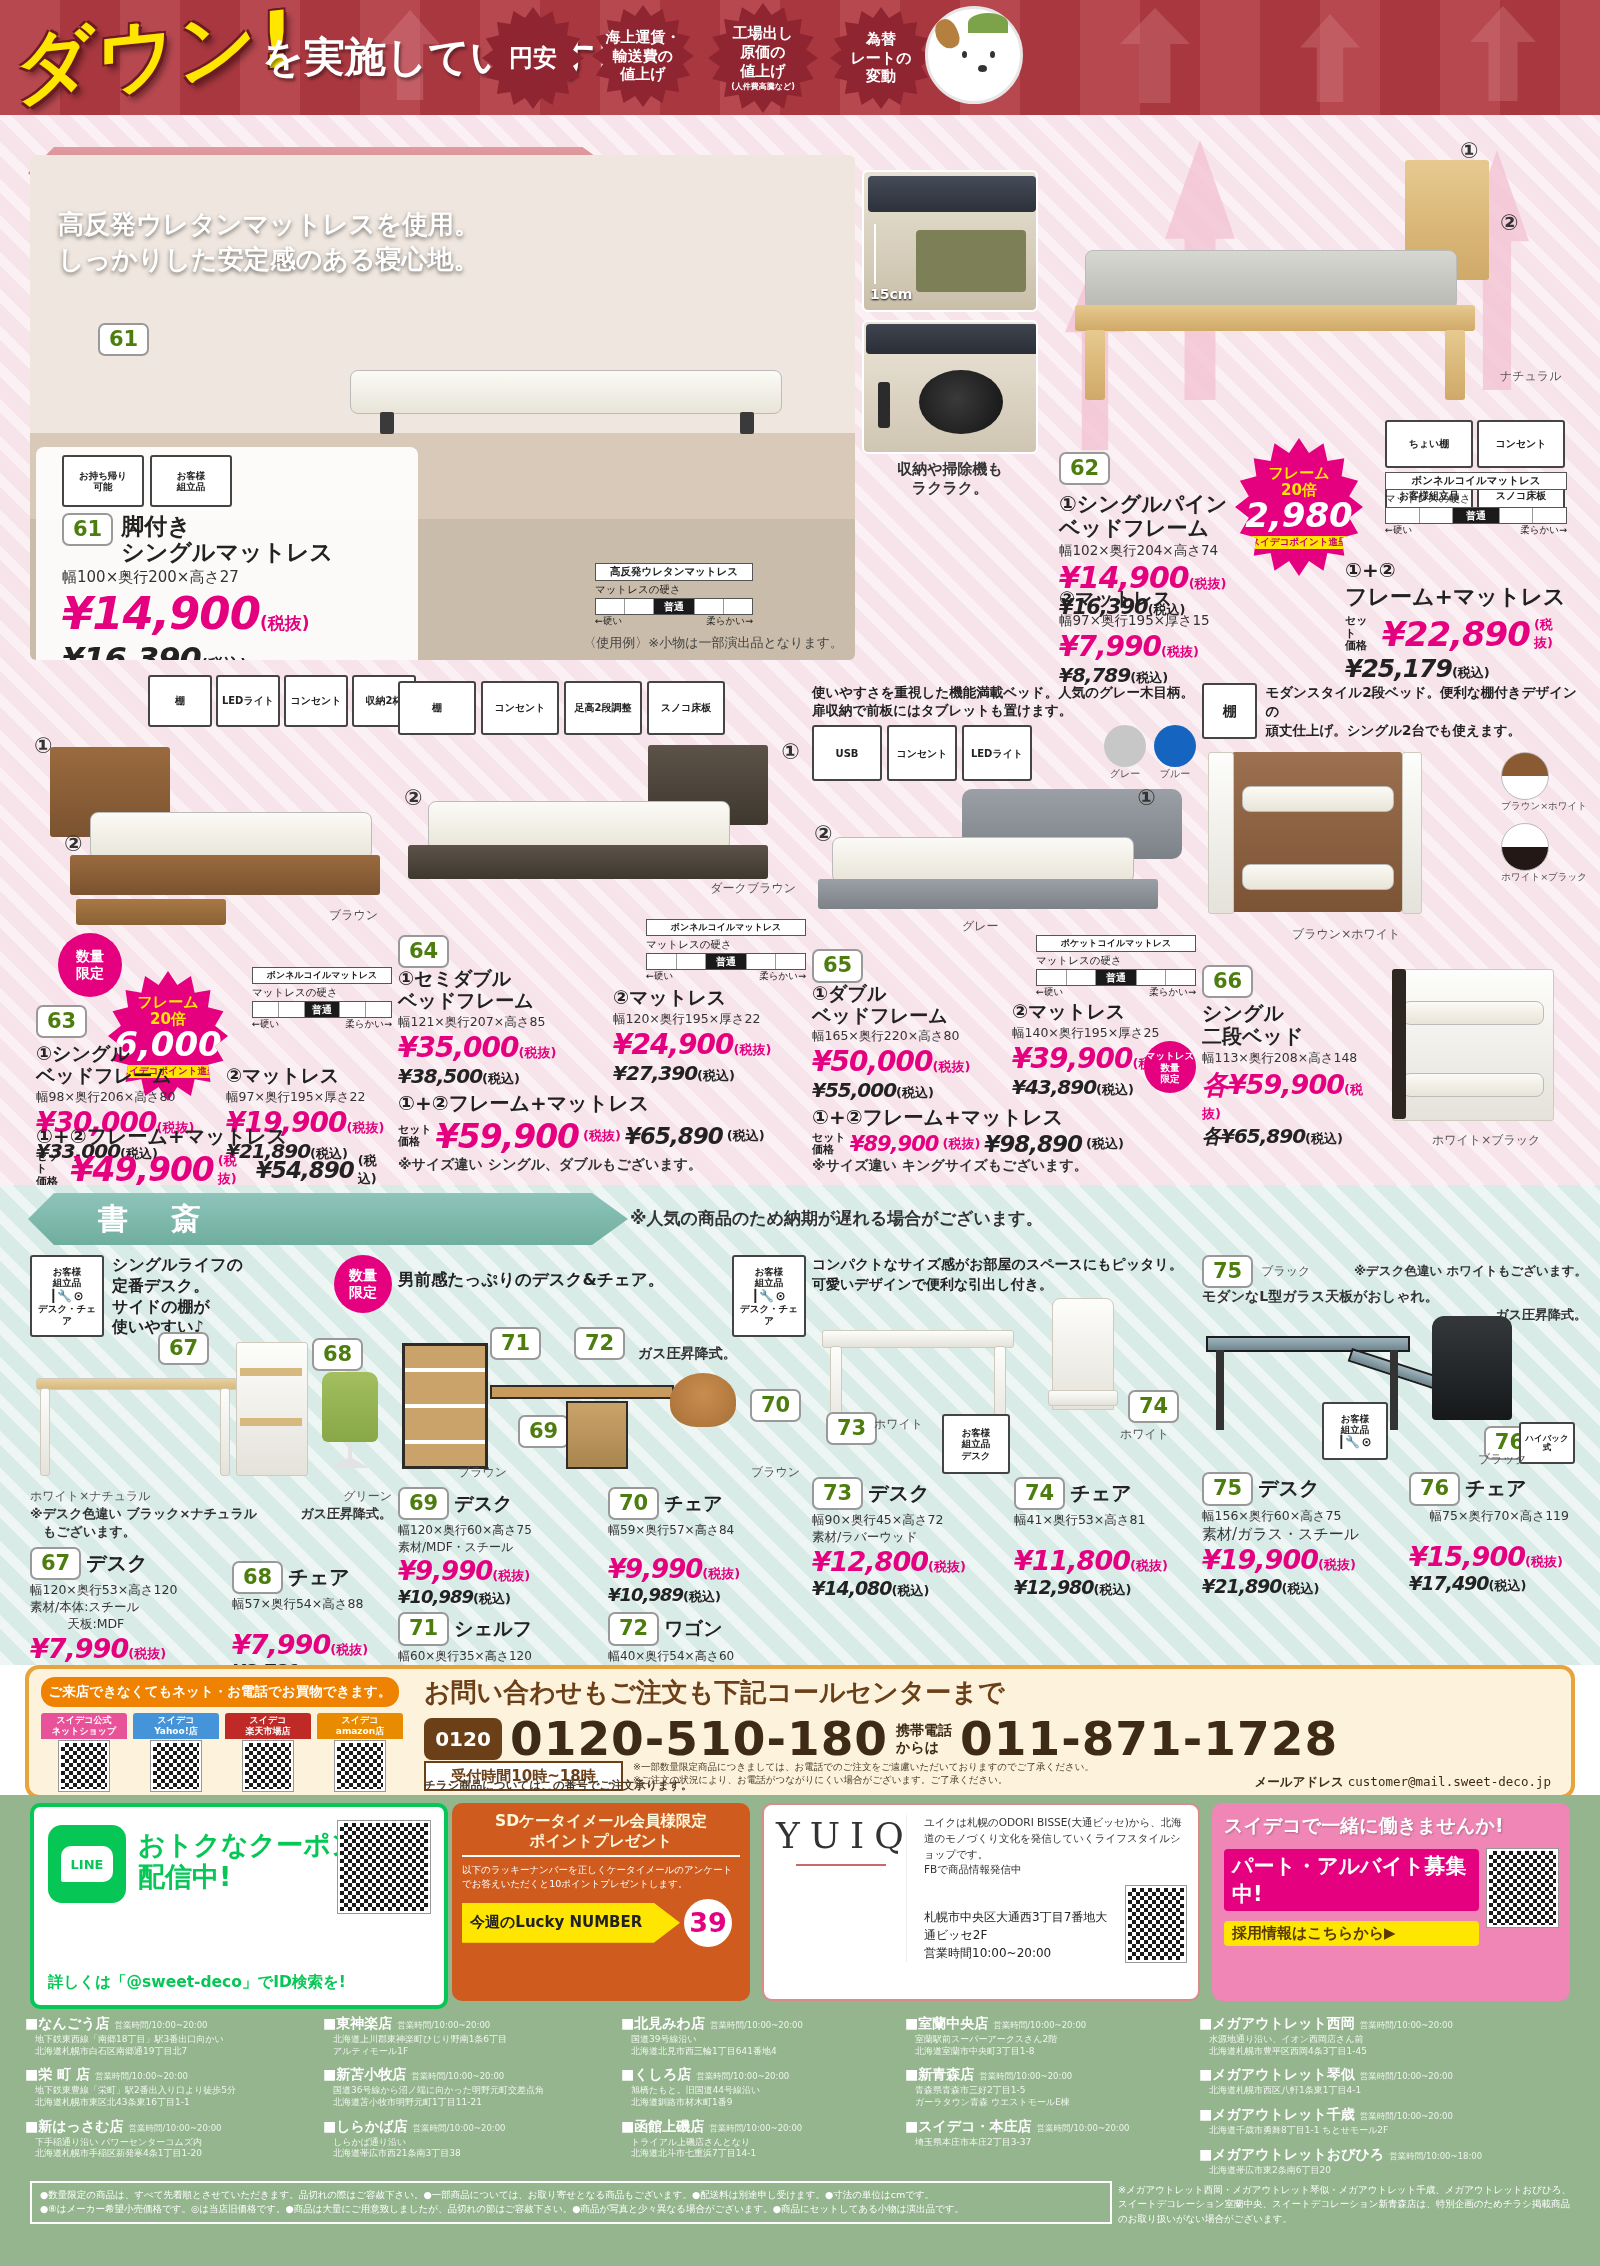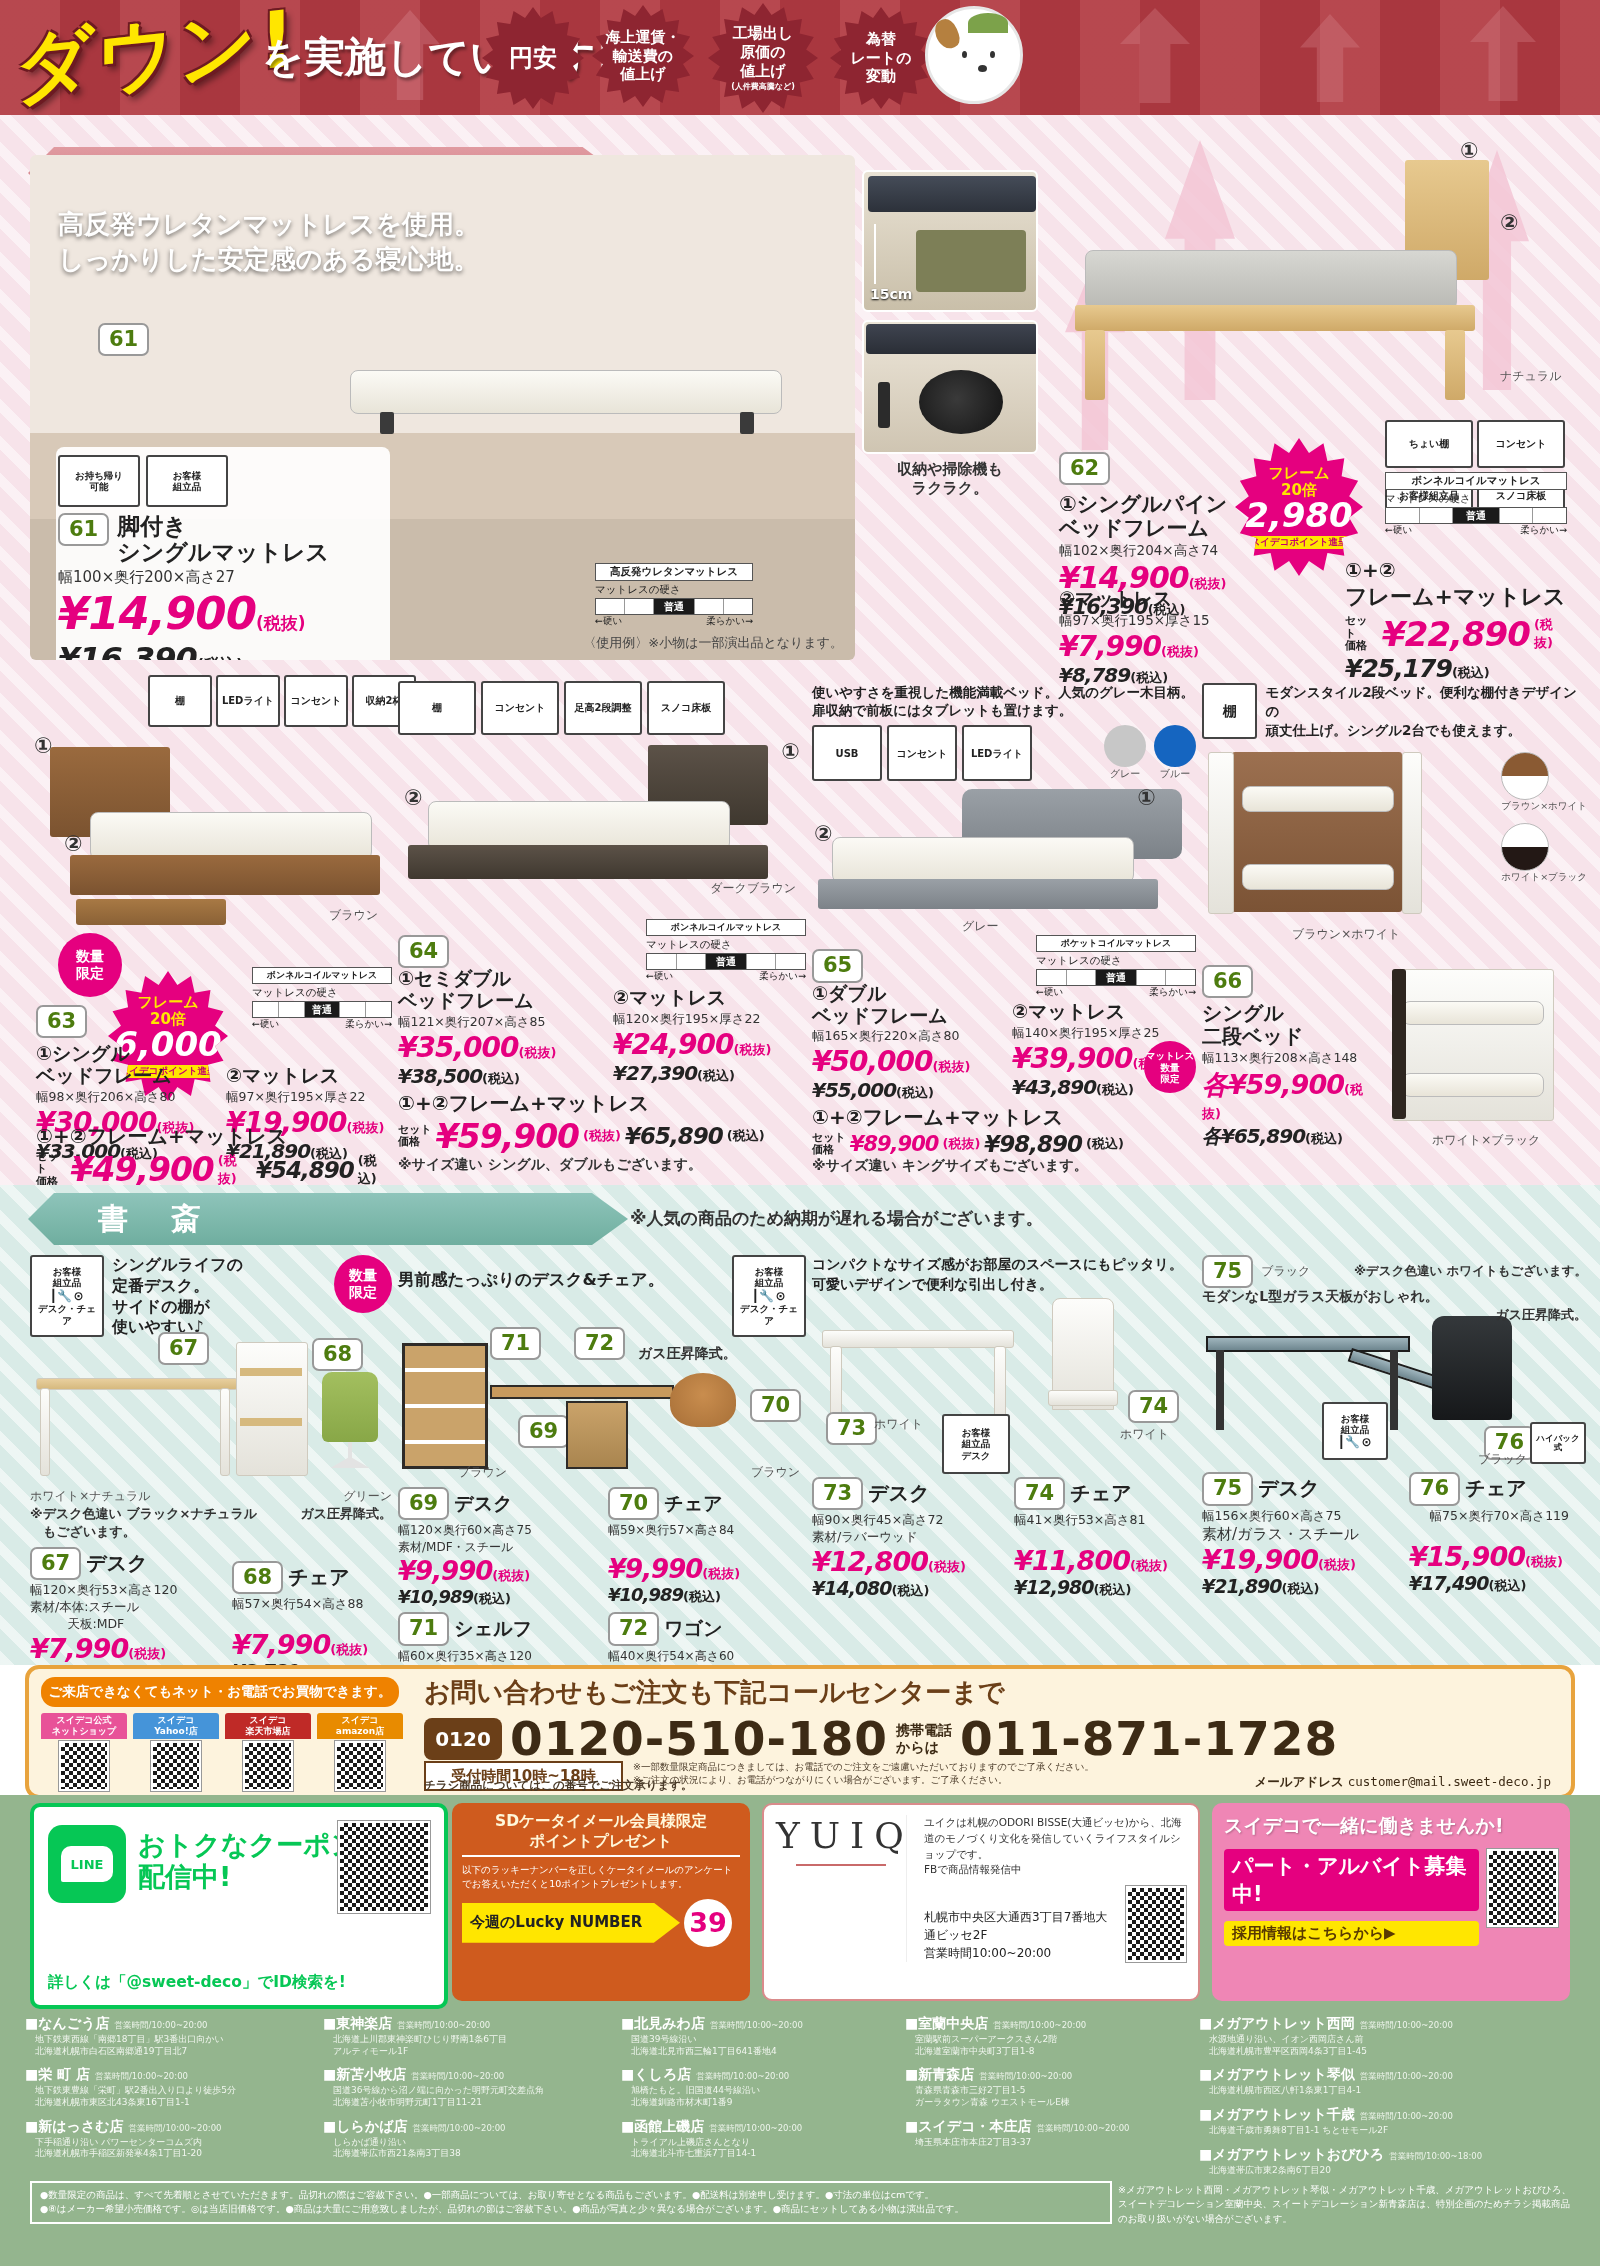--- a/index.html
+++ b/index.html
@@ -179,21 +179,21 @@
           <span class="mid">普通</span>
           <span></span>
           <span></span>
         </div>
       <div class="gends">
           <span>←硬い</span>
           <span>柔らかい→</span>
         </div>
     </div>
 
-    <div class="abs infobox" style="left:6px;top:292px;width:330px;height:205px;padding:8px 2px;margin-left:20px;">
+    <div class="abs infobox" style="left:6px;top:292px;width:330px;height:205px;padding:8px 26px;">
       <div style="display:flex;gap:6px;">
         <div class="asmbox" style="width:74px;height:44px;">
             <span class="pre">お持ち帰り
 可能</span>
           </div>
         <div class="asmbox" style="width:74px;height:44px;">
             <span class="pre">お客様
 組立品</span>
           </div>
       </div>
@@ -741,21 +741,21 @@
       <div class="abs" style="left:14px;top:44px;width:8px;height:80px;background:#333;"></div>
       <div class="abs" style="left:188px;top:44px;width:8px;height:80px;background:#333;"></div>
       <div class="abs" style="left:230px;top:10px;width:80px;height:104px;background:linear-gradient(180deg,#34383b,#16181a);border-radius:12px 12px 4px 4px;"></div>
       <div class="abs asmbox" style="left:120px;top:96px;width:58px;height:50px;">
           <span class="pre">お客様
 組立品</span>
           <span class="tools">┃🔧⊙</span>
         </div>
       <div class="abs note" style="right:0;top:0;font-size:13px;">ガス圧昇降式。</div>
       <div class="abs numbadge" style="right:52px;top:120px;">76</div>
-      <div class="abs iconbox" style="right:1px;top:116px;width:48px;height:34px;font-size:8.5px;">
+      <div class="abs iconbox" style="right:12px;top:116px;width:48px;height:34px;font-size:8.5px;">
           <span>ハイバック式</span>
         </div>
       <div class="abs clabel" style="right:60px;bottom:-2px;">ブラック</div>
     </div>
     <div style="display:flex;gap:12px;margin-top:6px;">
       <div style="width:195px;">
         <span class="numbadge">75</span> <span class="iname" style="font-size:20px;">デスク</span>
         <div class="idims" style="font-size:12.5px;">幅156×奥行60×高さ75</div>
         <div class="imat" style="font-size:15px;">素材/ガラス・スチール</div>
         <div><span class="px" style="font-size:27px;">¥19,900</span><span class="ptx">(税抜)</span></div>

